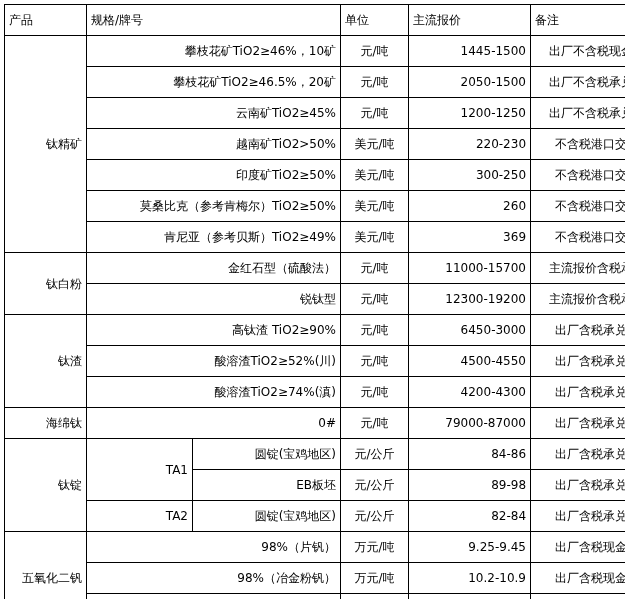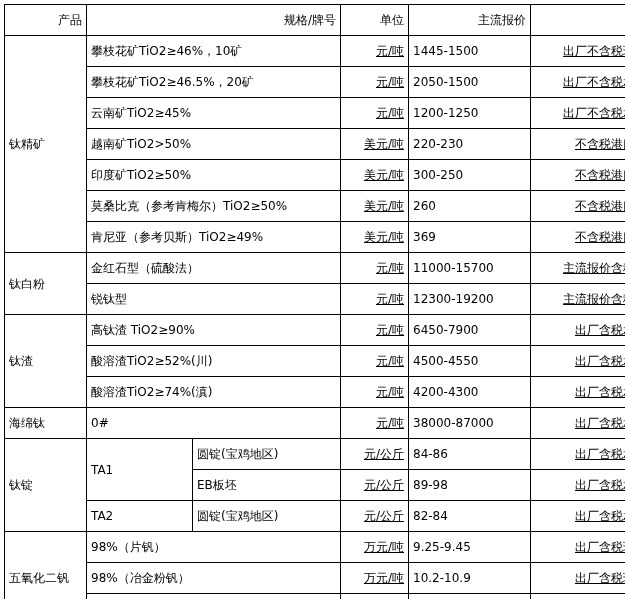--- a/index.html
+++ b/index.html
@@ -30,28 +30,28 @@
     font-size: 12px;
     line-height: 14px;
     height: 28px;
     padding: 1px 4px;
     vertical-align: middle;
     font-weight: normal;
     overflow: hidden;
     white-space: nowrap;
   }
   .hdr td {
-    text-align: right;
+    text-align: left;
     font-weight: bold;
     font-size: 13px;
   }
-  .c-center { text-align: right; text-decoration: underline; }
-  .c-left { text-align: left; }
+  .c-center { text-align: center; }
+  .c-left { text-align: right; }
   .cat {
-    text-align: left;
+    text-align: right;
     font-weight: bold;
     font-size: 13px;
   }
   .col-a { width: 82px; }
   .col-b { width: 148px; }
   .col-b2 { width: 106px; }
   .col-c { width: 68px; }
   .col-d { width: 122px; }
   .col-e { width: 133px; }
 </style>
@@ -132,41 +132,41 @@
         <td class="c-left" colspan="2">锐钛型</td>
         <td class="c-center">元/吨</td>
         <td class="c-left">12300-19200</td>
         <td class="c-center">主流报价含税承兑</td>
       </tr>
 
       <tr>
         <td class="cat" rowspan="3">钛渣</td>
         <td class="c-left" colspan="2">高钛渣  TiO2≥90%</td>
         <td class="c-center">元/吨</td>
-        <td class="c-left">6450-7900</td>
+        <td class="c-left">6450-3000</td>
         <td class="c-center">出厂含税承兑价</td>
       </tr>
       <tr>
         <td class="c-left" colspan="2">酸溶渣TiO2≥52%(川)</td>
         <td class="c-center">元/吨</td>
         <td class="c-left">4500-4550</td>
         <td class="c-center">出厂含税承兑价</td>
       </tr>
       <tr>
         <td class="c-left" colspan="2">酸溶渣TiO2≥74%(滇)</td>
         <td class="c-center">元/吨</td>
         <td class="c-left">4200-4300</td>
         <td class="c-center">出厂含税承兑价</td>
       </tr>
 
       <tr>
         <td class="cat">海绵钛</td>
         <td class="c-left" colspan="2">0#</td>
         <td class="c-center">元/吨</td>
-        <td class="c-left">38000-87000</td>
+        <td class="c-left">79000-87000</td>
         <td class="c-center">出厂含税承兑价</td>
       </tr>
 
       <tr>
         <td class="cat" rowspan="3">钛锭</td>
         <td class="c-left" rowspan="2">TA1</td>
         <td class="c-left">圆锭(宝鸡地区)</td>
         <td class="c-center">元/公斤</td>
         <td class="c-left">84-86</td>
         <td class="c-center">出厂含税承兑价</td>

